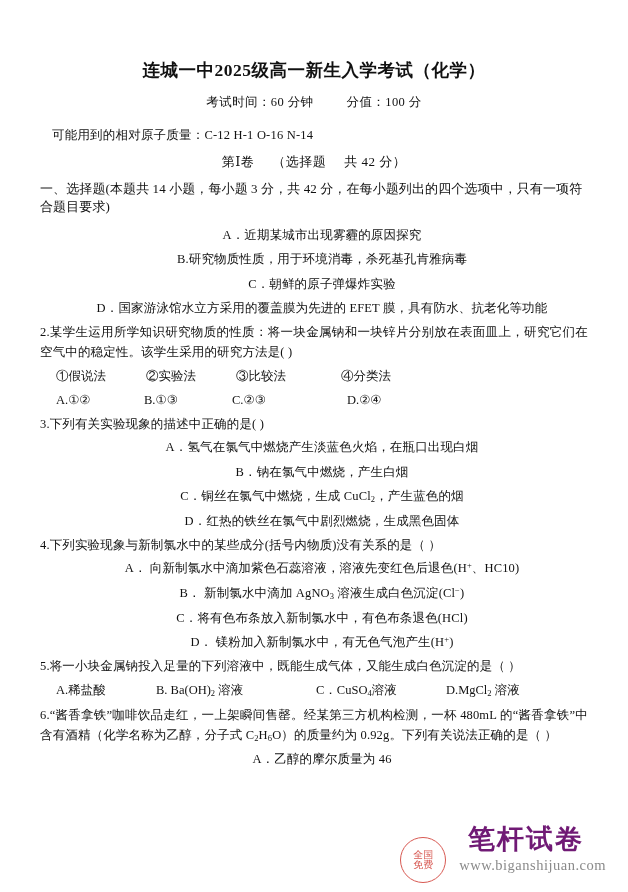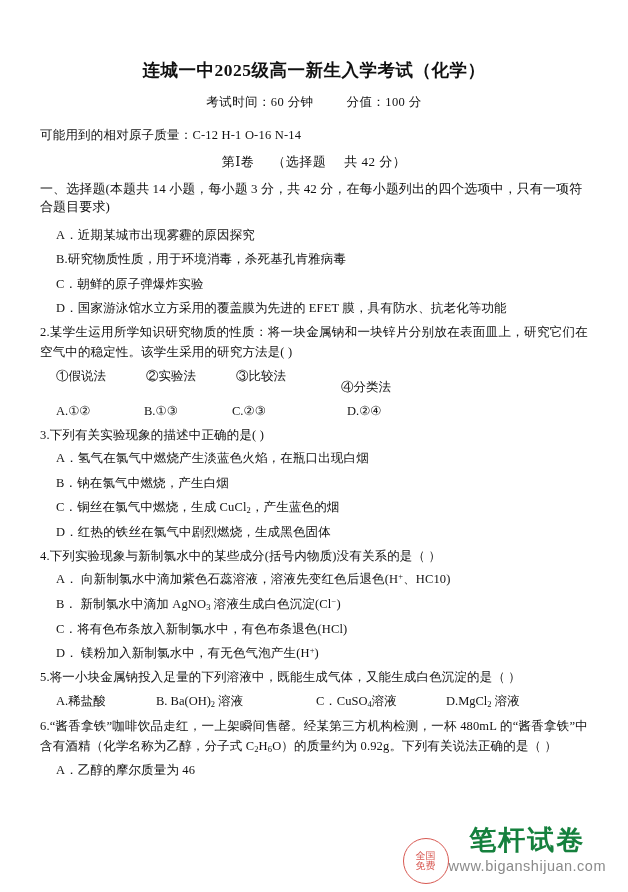--- a/index.html
+++ b/index.html
@@ -35,21 +35,21 @@
     font-size: 12.5px;
     margin: 0 0 16px 0;
     letter-spacing: 0.4px;
   }
   .exam-meta .gap {
     display: inline-block;
     width: 26px;
   }
   .atomic-line {
     font-size: 12.5px;
-    margin: 0 0 9px 0;
+    margin: 0 0 9px 12px;
     letter-spacing: 0.2px;
   }
   .section-head {
     text-align: center;
     font-size: 13px;
     margin: 0 0 9px 0;
     letter-spacing: 0.5px;
   }
   .section-head .sp {
     display: inline-block;
@@ -69,35 +69,36 @@
   }
   .q-stem {
     margin-bottom: 3px;
   }
   .opt {
     font-size: 12.5px;
     line-height: 1.62;
     margin: 0 0 4px 0;
     padding-left: 16px;
     letter-spacing: 0.15px;
+    text-align: center;
   }
   .opt-row {
     font-size: 12.5px;
     line-height: 1.62;
     margin: 0 0 4px 0;
     padding-left: 16px;
     display: flex;
   }
   .opt-row > span {
     display: inline-block;
   }
   .opt-row.methods > span:nth-child(1) { width: 90px; }
   .opt-row.methods > span:nth-child(2) { width: 90px; }
   .opt-row.methods > span:nth-child(3) { width: 105px; }
-  .opt-row.methods > span:nth-child(4) { width: 90px; margin-top: 11px; }
+  .opt-row.methods > span:nth-child(4) { width: 90px; }
   .opt-row.answers > span:nth-child(1) { width: 88px; }
   .opt-row.answers > span:nth-child(2) { width: 88px; }
   .opt-row.answers > span:nth-child(3) { width: 115px; }
   .opt-row.answers > span:nth-child(4) { width: 80px; }
   .opt-row.salts > span:nth-child(1) { width: 100px; }
   .opt-row.salts > span:nth-child(2) { width: 160px; }
   .opt-row.salts > span:nth-child(3) { width: 130px; }
   .opt-row.salts > span:nth-child(4) { width: 130px; }
   sub {
     font-size: 8.5px;
@@ -110,32 +111,33 @@
   .watermark {
     position: absolute;
     right: 22px;
     bottom: 18px;
     text-align: center;
     pointer-events: none;
   }
   .wm-main {
     font-size: 27px;
     font-weight: bold;
-    color: #15803d;
+    color: #701a75;
     letter-spacing: 2px;
     font-family: "Liberation Serif", "DejaVu Serif", serif;
     line-height: 1.1;
     text-align: center;
   }
   .wm-url {
     font-size: 14.5px;
     color: #8a8a8a;
     letter-spacing: 0.5px;
-    font-family: Liberation Sans, sans-serif;
+    font-family: Liberation Serif, serif;
     margin-top: 2px;
+    padding-left: 13px;
   }
   .wm-stamp {
     position: absolute;
     left: -46px;
     top: 12px;
     width: 44px;
     height: 44px;
     border-radius: 50%;
     border: 1.5px solid #d03b33;
     color: #d03b33;

